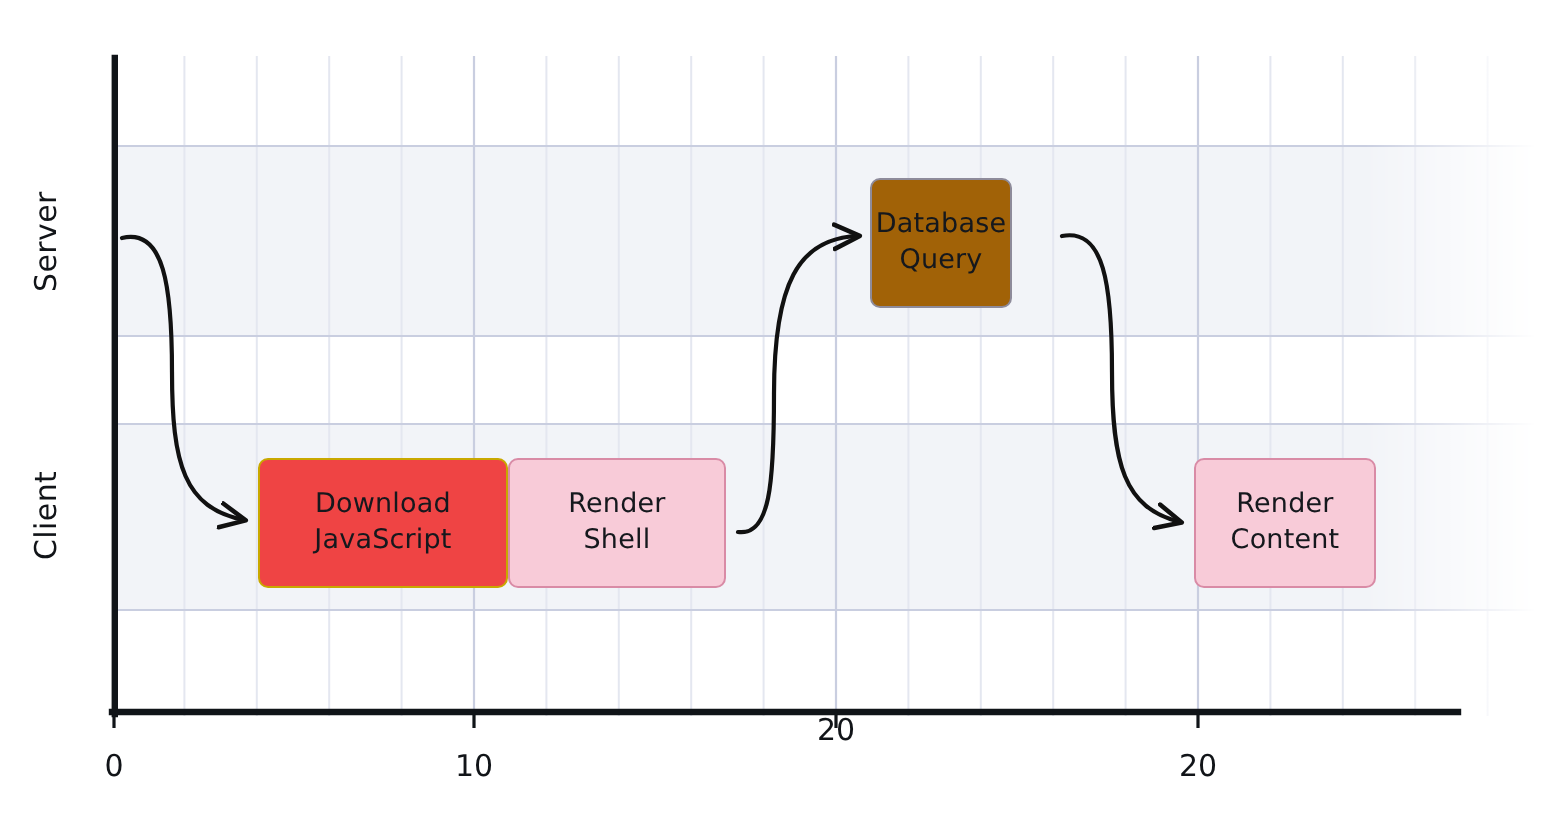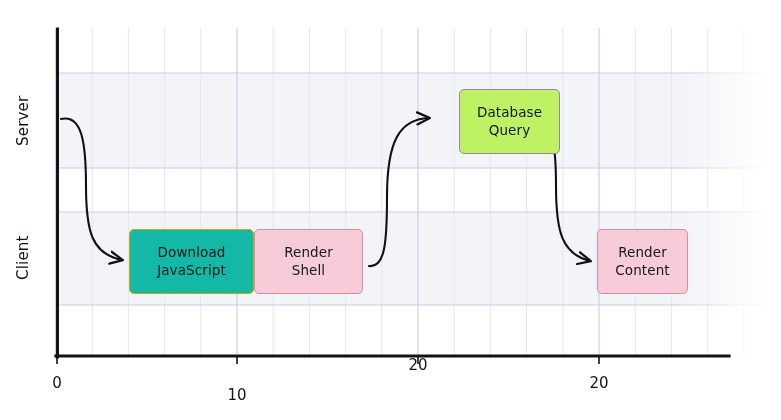--- a/index.html
+++ b/index.html
@@ -139,35 +139,35 @@
       <path d="M 61 119 C 82 114, 86 143, 86 186 C 86 232, 92 254, 122 260" marker-end="url(#arrowhead)"></path>
       <path d="M 369 266 C 385 268, 387 242, 387 197 C 387 142, 399 119, 429 118" marker-end="url(#arrowhead)"></path>
       <path d="M 531 118 C 552 114, 556 142, 556 186 C 556 232, 562 254, 590 261" marker-end="url(#arrowhead)"></path>
     </g>
   </svg>
 
   <div class="axis-label lane-label" style="left:14px; top:82px; height:78px;">Server</div>
   <div class="axis-label lane-label" style="left:14px; top:222px; height:72px;">Client</div>
 
   <div class="tick-label" style="left:57px; top:374px;">0</div>
-  <div class="tick-label" style="left:237px; top:386px;">10</div>
+  <div class="tick-label" style="left:237px; top:374px;">10</div>
   <div class="tick-label" style="left:418px; top:356px;">20</div>
   <div class="tick-label" style="left:599px; top:374px;">20</div>
 
-  <div class="task-box" style="left:129px; top:229px; width:125px; height:65px; background:#14b8a6; border-color:#c9a800;">
+  <div class="task-box" style="left:129px; top:229px; width:125px; height:65px; background:#ef4444; border-color:#c9a800;">
     <span class="lbl">Download
 JavaScript</span>
   </div>
 
   <div class="task-box" style="left:254px; top:229px; width:109px; height:65px; background:#f8cbd8; border-color:#d98ba6;">
     <span class="lbl">Render
 Shell</span>
   </div>
 
-  <div class="task-box" style="left:435px; top:89px; width:101px; height:65px; background:#bef264; border-color:#8e8b9a;margin-left:24px;">
+  <div class="task-box" style="left:435px; top:89px; width:71px; height:65px; background:#a16207; border-color:#8e8b9a;">
     <span class="lbl">Database
 Query</span>
   </div>
 
   <div class="task-box" style="left:597px; top:229px; width:91px; height:65px; background:#f8cbd8; border-color:#d98ba6;">
     <span class="lbl">Render
 Content</span>
   </div>
 
 </div>

